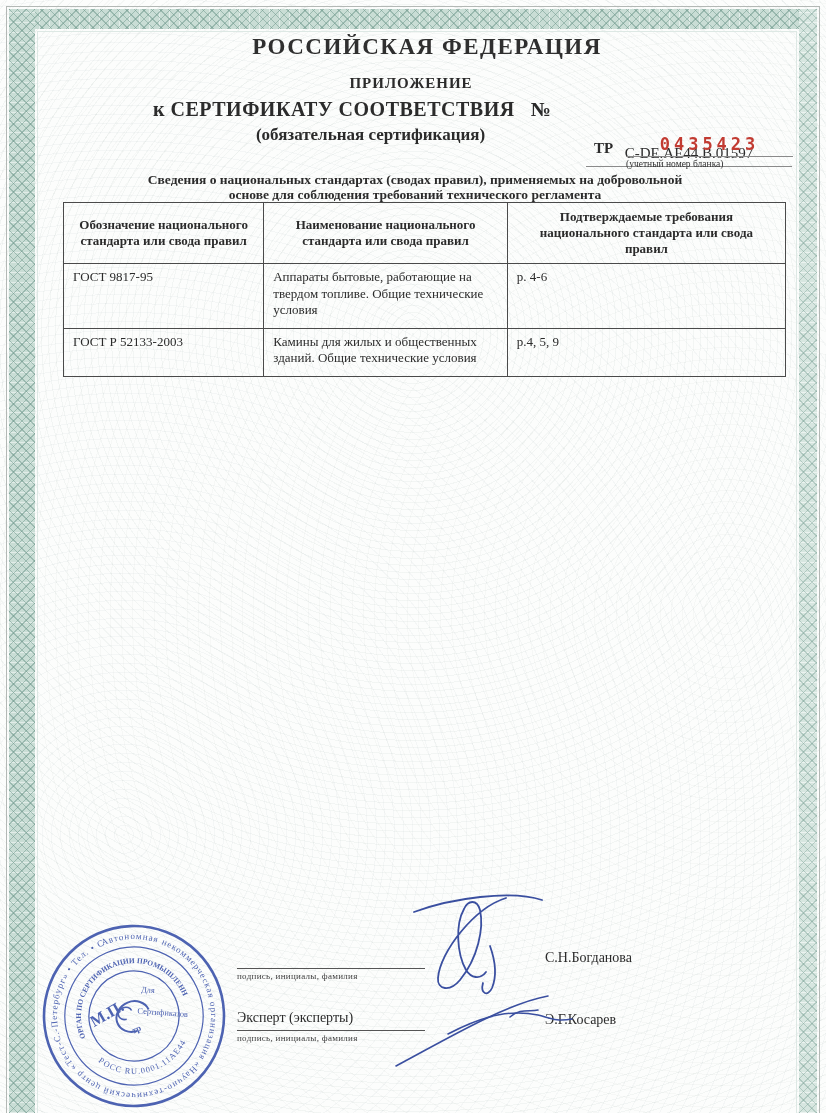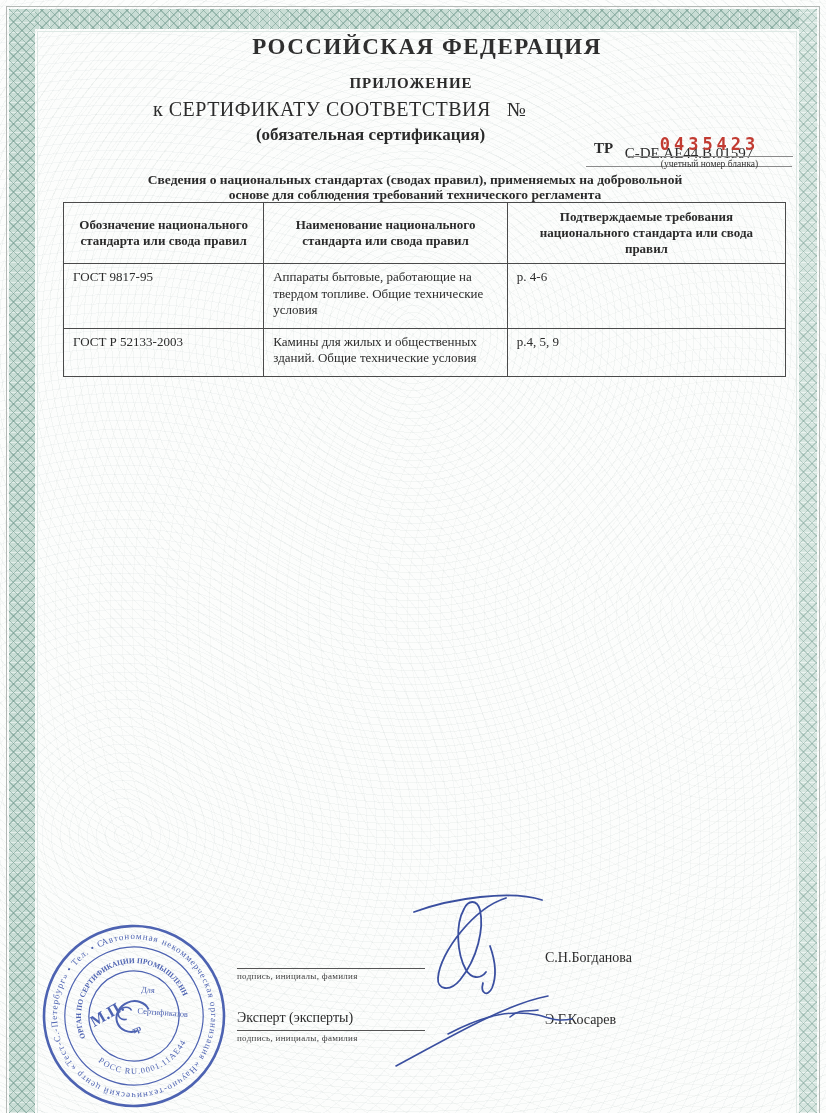--- a/index.html
+++ b/index.html
@@ -39,32 +39,32 @@
       repeating-linear-gradient(45deg, rgba(118,158,146,.4) 0 1px, rgba(0,0,0,0) 1px 6px),
       repeating-linear-gradient(0deg, rgba(255,255,255,.5) 0 1px, rgba(0,0,0,0) 1px 10px),
       #d7e6e0; }
   .inner-hairline { position:absolute; left:37px; top:31px; right:29px; bottom:-2px;
     border:1px solid #dde8e4; border-bottom:none; }
 
   .title-country { position:absolute; top:34px; left:36px; right:40px; text-align:center;
     font-size:23px; font-weight:bold; letter-spacing:1.5px; color:#2f2f2f;padding-left:32px; }
   .title-app { position:absolute; top:75px; left:36px; right:40px; text-align:center;
     font-size:15px; font-weight:bold; letter-spacing:1px; }
-  .cert-line { position:absolute; top:98px; left:153px; font-size:20px; font-weight:normal; letter-spacing:.5px; white-space:nowrap; }
+  .cert-line { position:absolute; top:98px; left:153px; font-size:20px; font-weight:bold; letter-spacing:.5px; white-space:nowrap; }
   .cert-line .nosign { margin-left:16px; }
   .cert-number-field { position:absolute; top:113px; left:586px; width:206px;
     border-bottom:1.5px solid #8a8a8a; text-align:center; font-size:15px; padding-bottom:4px;margin-top:32px; }
   .cert-kind { position:absolute; top:125px; left:153px; width:435px; text-align:center;
     font-size:17px; font-weight:bold; }
   .tr-label { position:absolute; top:140px; left:594px; font-size:15px; font-weight:bold; }
   .blank-field { position:absolute; top:134px; left:626px; width:167px;
     border-bottom:1.5px solid #8a8a8a; text-align:center; padding-bottom:2px;
     font-family:"DejaVu Sans Mono","Liberation Mono",monospace;
     font-size:17px; font-weight:bold; letter-spacing:4px; color:#c23b32; }
-  .blank-note { position:absolute; top:159px; left:626px; width:167px; text-align:center; font-size:9.5px; color:#333; }
+  .blank-note { position:absolute; top:159px; left:626px; width:167px; font-size:9.5px; color:#333; }
 
   .intro { position:absolute; top:172px; left:40px; right:36px; text-align:center;
     font-size:13.5px; font-weight:bold; line-height:15px; }
 
   table.std { position:absolute; top:202px; left:63px; width:723px; border-collapse:collapse;
     font-size:13px; }
   table.std th, table.std td { border:1px solid #4a4a4a; }
   table.std th { font-weight:bold; text-align:center; vertical-align:middle; padding:6px 10px; line-height:16px; font-size:13px; }
   table.std td { vertical-align:top; padding:5px 9px 9px; line-height:16.5px; }
   td.c1 { width:195px; } td.c2 { width:245px; } td.c3 { width:283px; }

